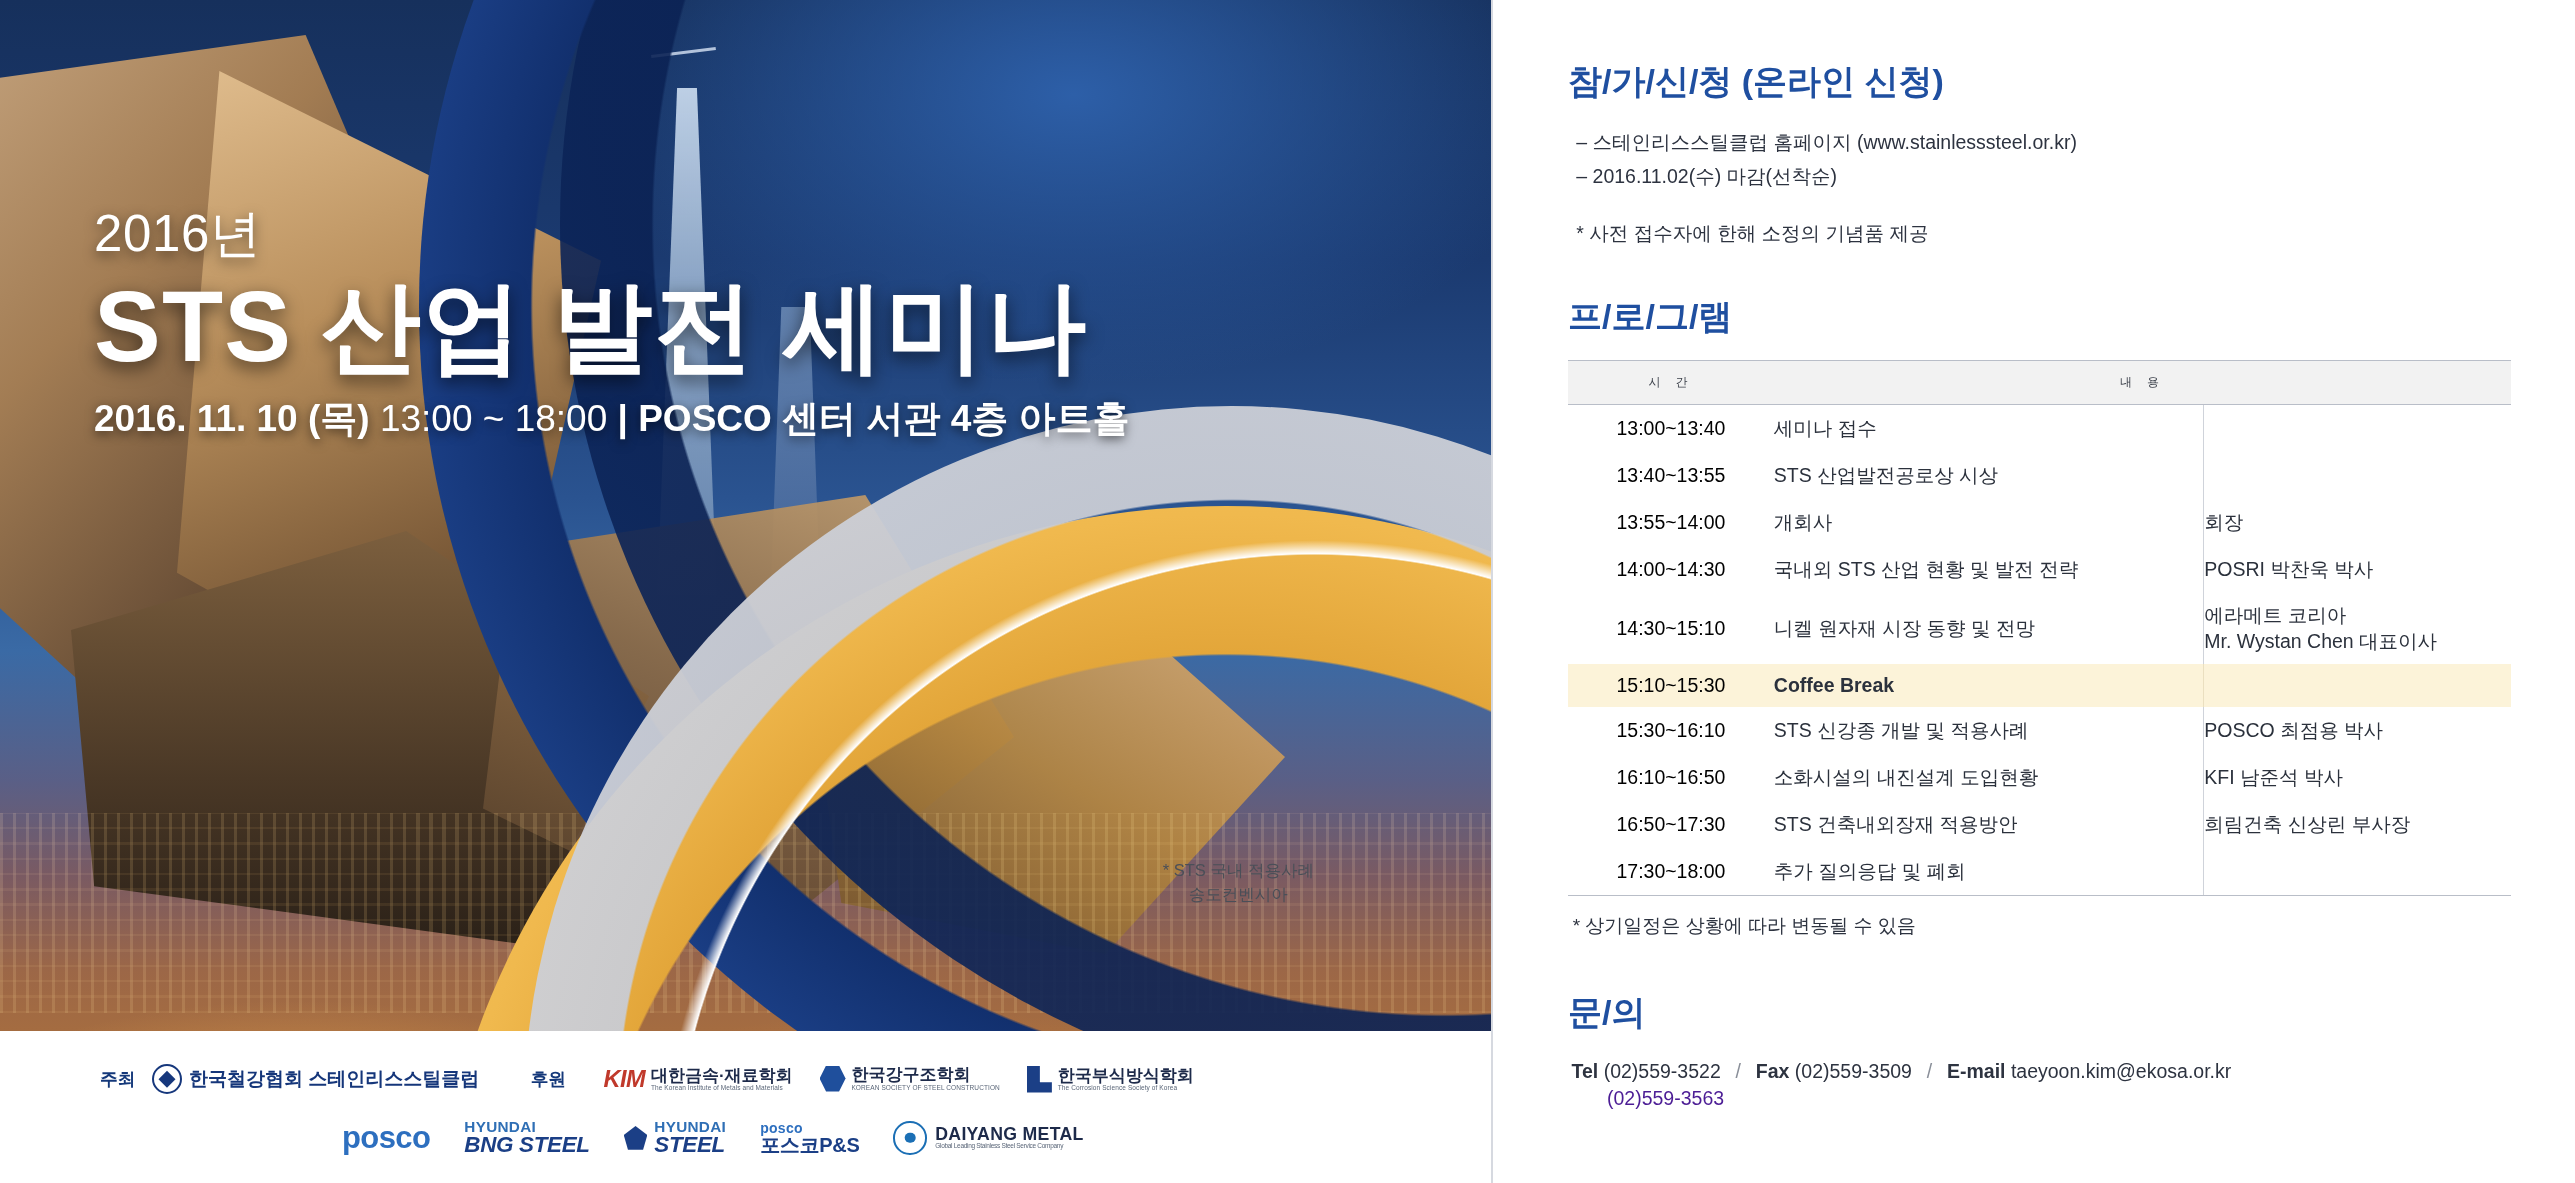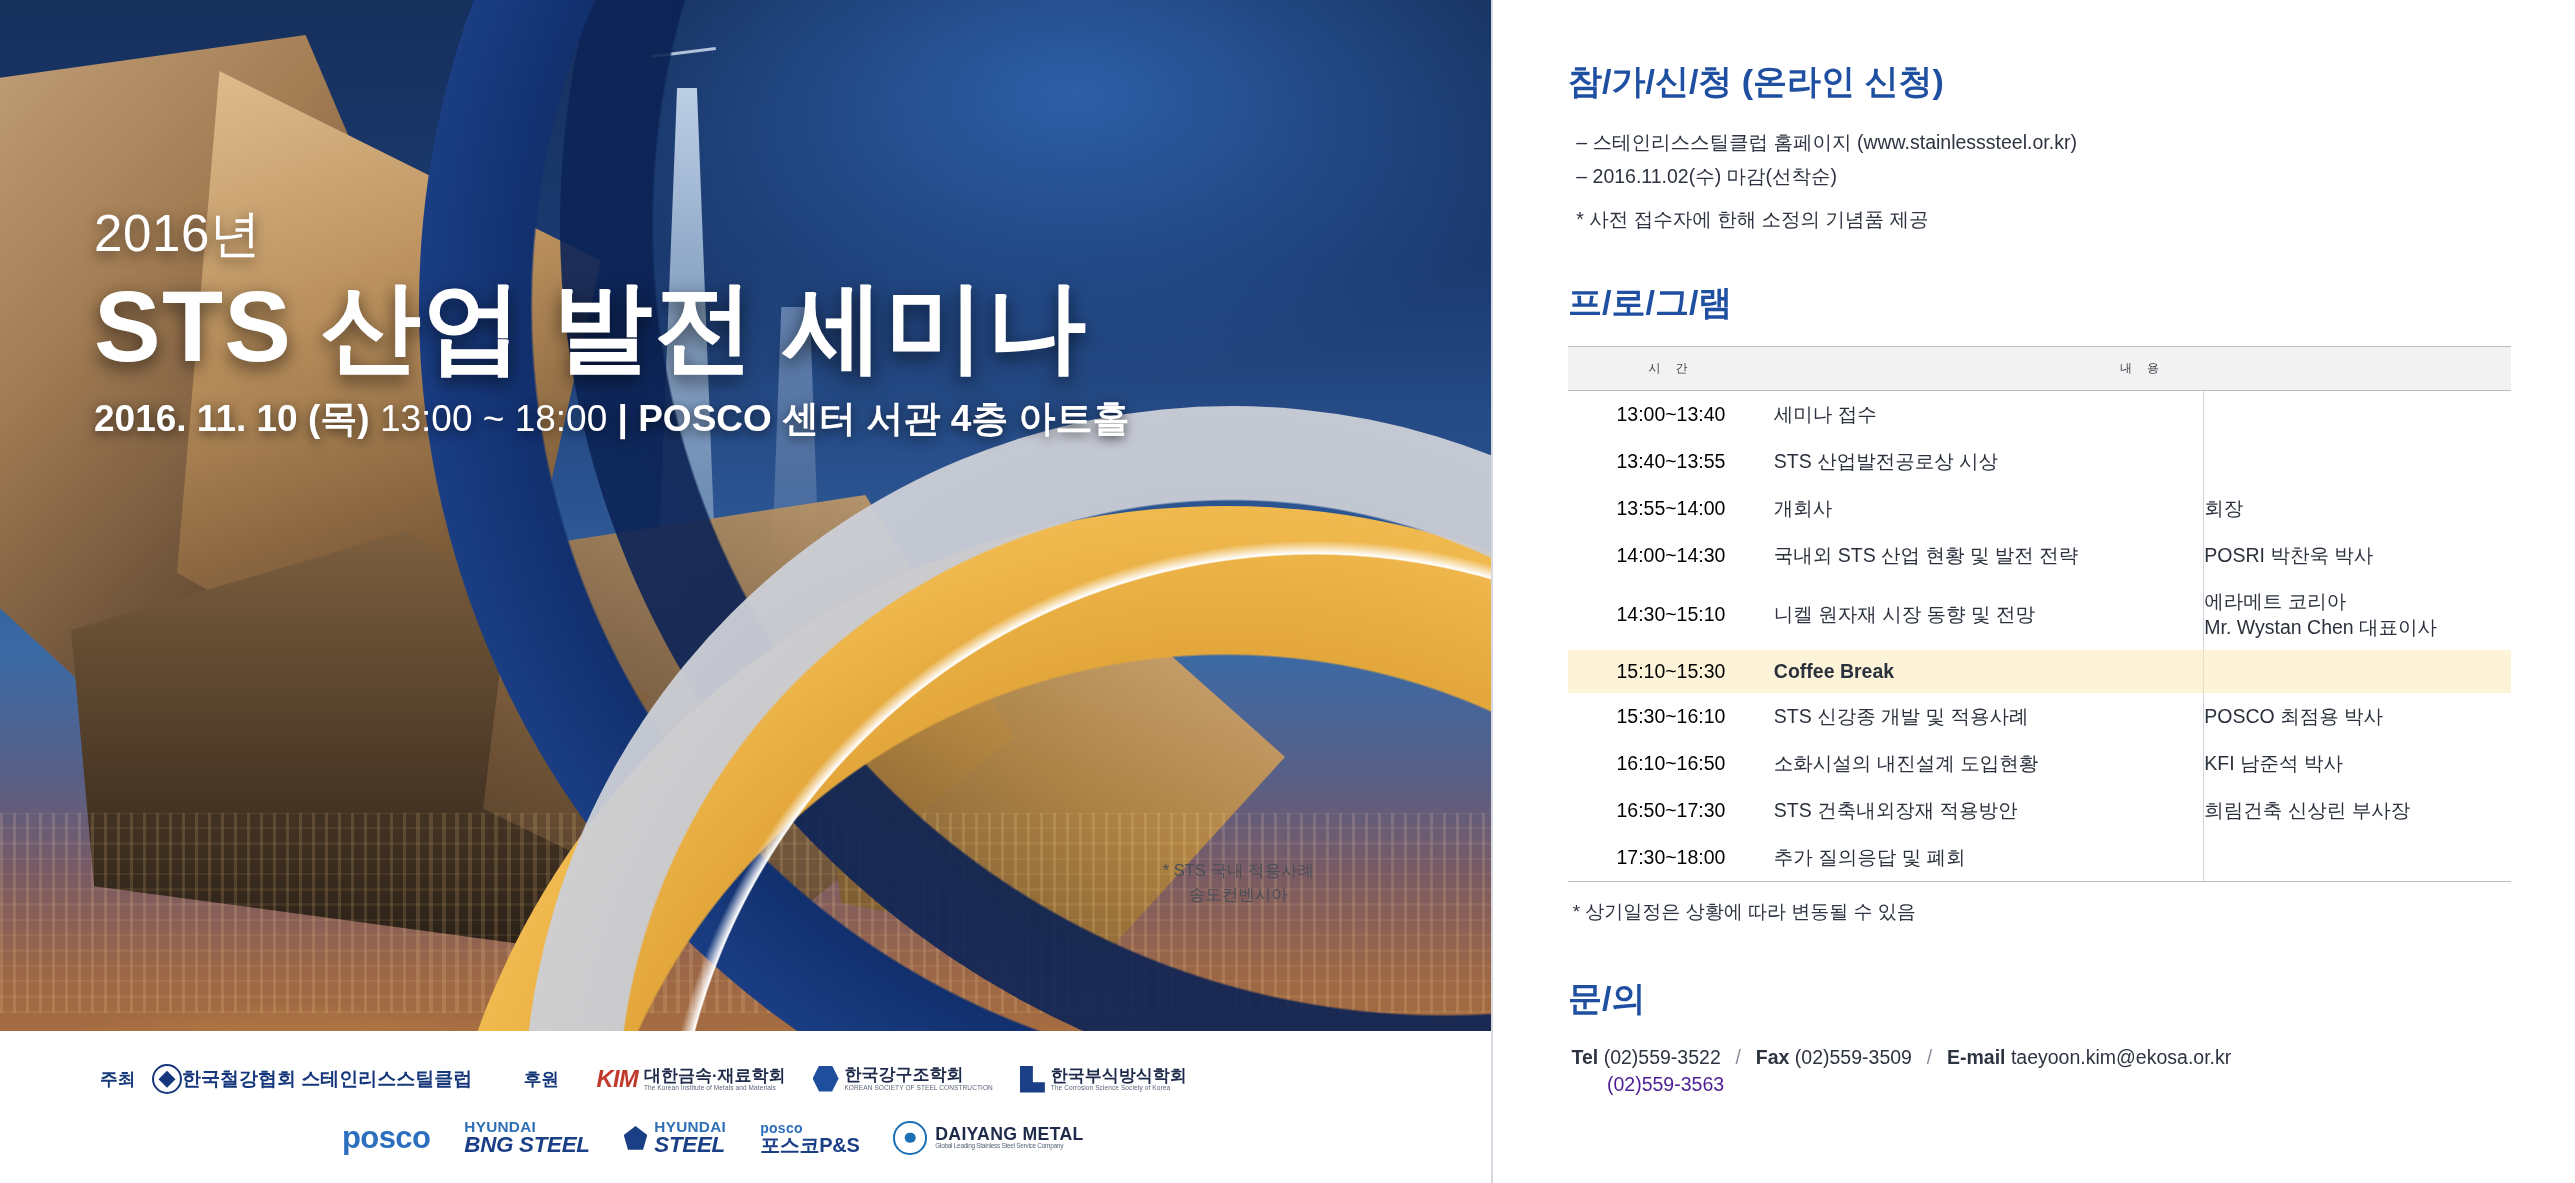--- a/index.html
+++ b/index.html
@@ -261,20 +261,21 @@
   }
   .sponsor-label {
     font-size: 17.7px;
     font-weight: 700;
     color: #14387a;
     white-space: nowrap;
   }
   .org-mark {
     display: inline-flex;
     align-items: center;
+    gap: 7px;
     white-space: nowrap;
   }
   .seal {
     width: 26px; height: 26px;
     border-radius: 50%;
     border: 2.4px solid #16377c;
     position: relative;
     flex: none;
   }
   .seal::after {
@@ -428,21 +429,21 @@
   }
   .apply-lines {
     font-size: 19.5px;
     color: #2d3340;
     line-height: 1.75;
     margin-left: 8.3px;
   }
   .apply-note {
     font-size: 19.5px;
     color: #2d3340;
-    margin-top: 13px;
+    margin-top: 27px;
     margin-left: 8.3px;
   }
 
   .program-head {
     margin-top: 47px;
   }
   table.program {
     width: 943px;
     border-collapse: collapse;
     font-size: 19.5px;

